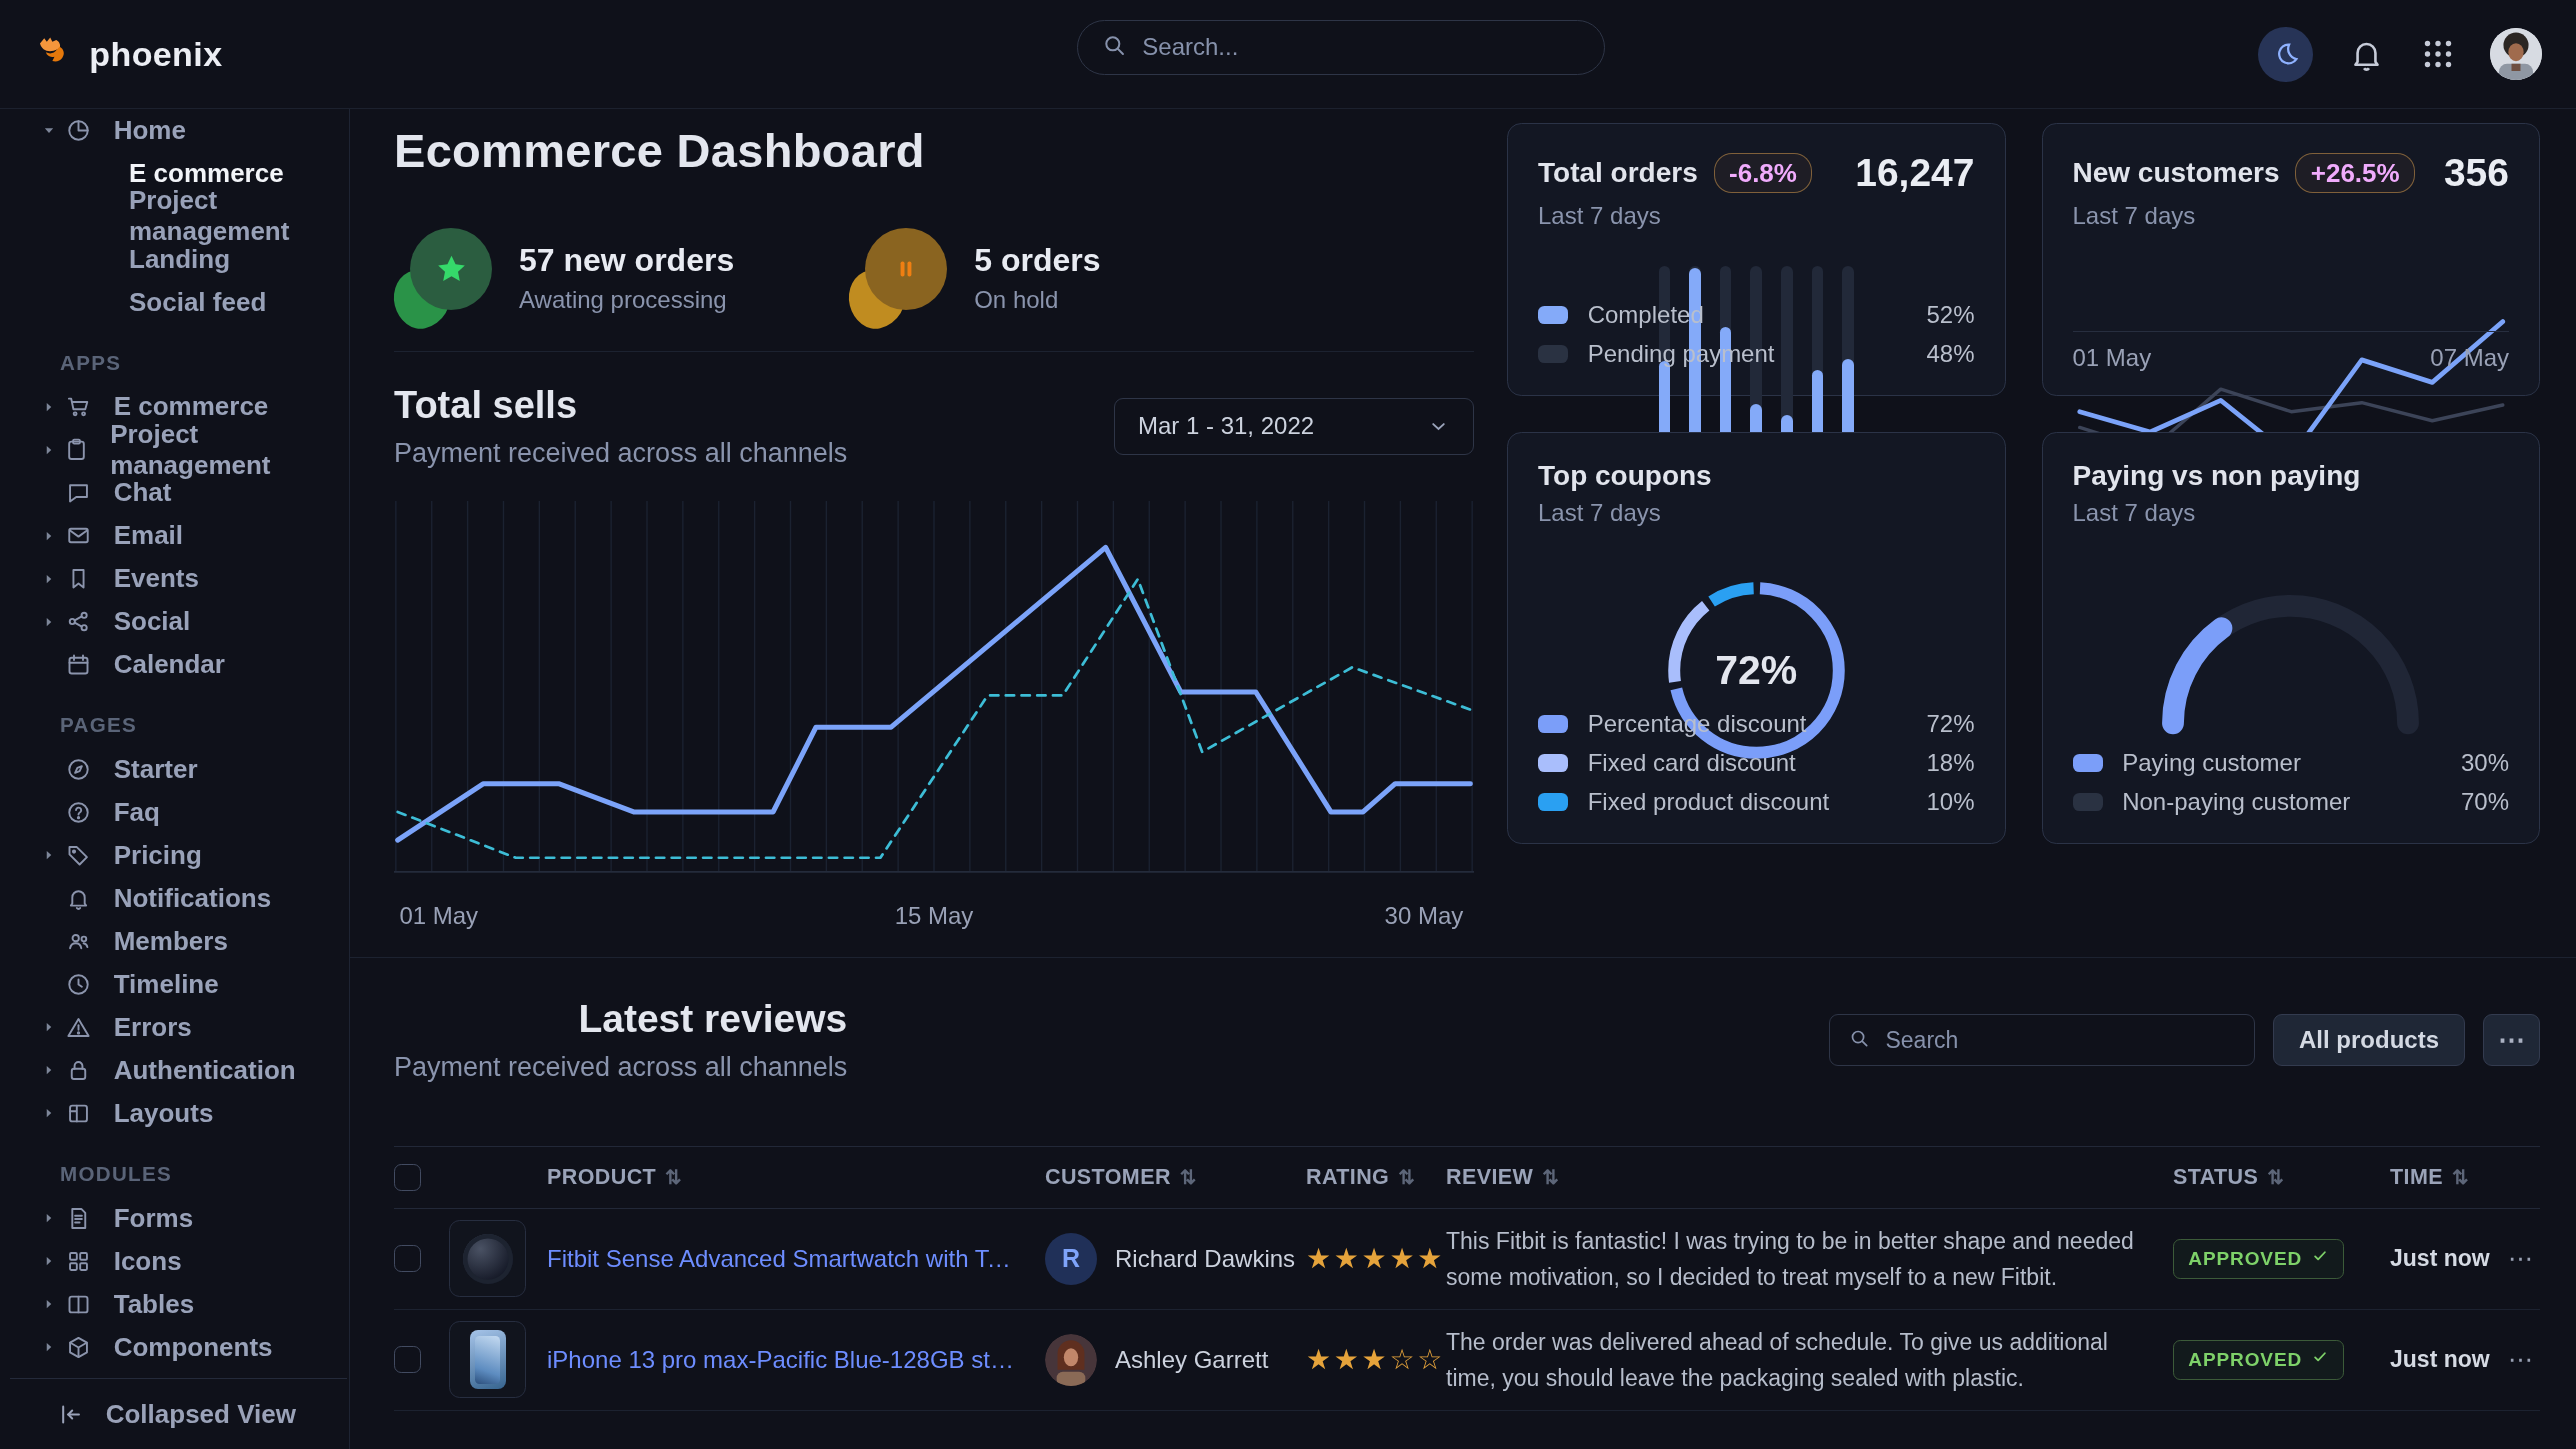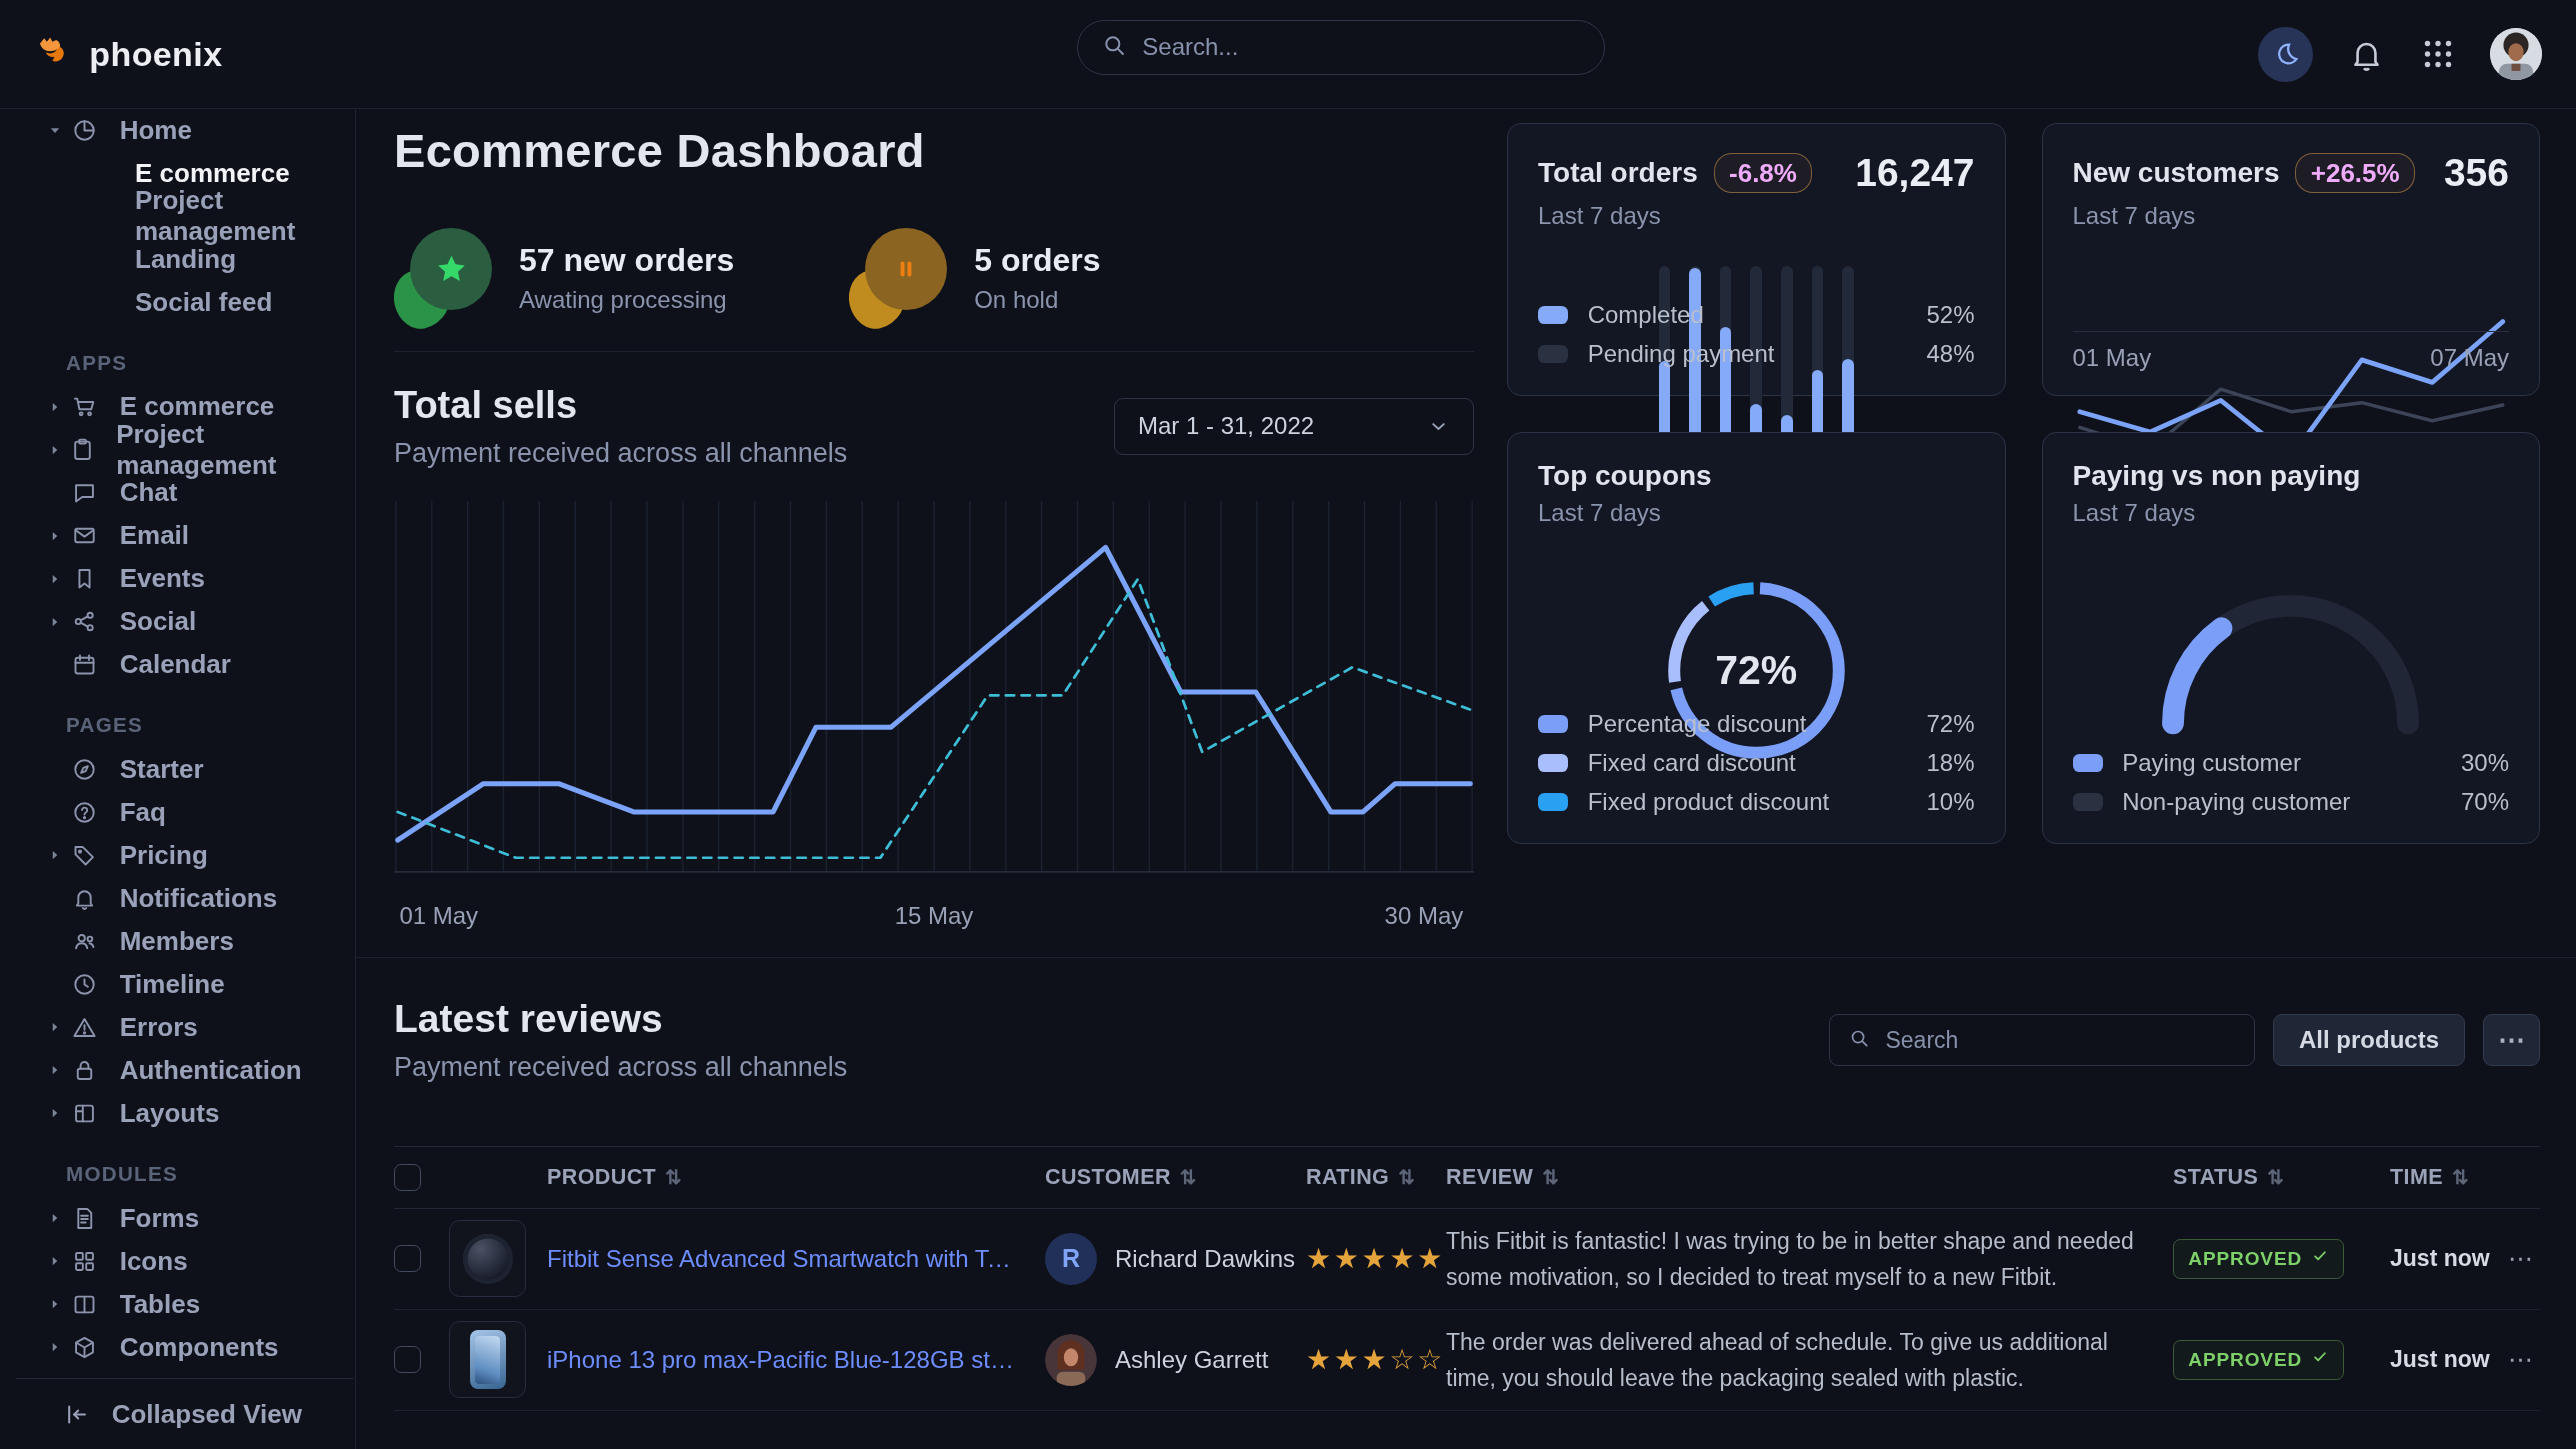--- a/index.html
+++ b/index.html
@@ -16,21 +16,21 @@
   .nav-search{position:absolute;left:1077px;top:19.7px;width:528px;height:55px;border:1.8px solid #2e3547;
               border-radius:29.5px;display:flex;align-items:center;padding:0 23px;box-sizing:border-box;gap:14.3px;color:#8691ab;}
   .nav-search .ph{font-size:24px;color:#8691ab;}
   .nav-right{margin-left:auto;display:flex;align-items:center;gap:34px;}
   .theme-toggle{width:55px;height:55px;border-radius:50%;background:#273457;border:none;display:flex;
                 align-items:center;justify-content:center;color:#8fb2ff;cursor:pointer;padding:0;}
   .nav-ic{background:none;border:none;padding:0;color:#c6cbd8;cursor:pointer;display:flex;align-items:center;}
   .nav-avatar{width:52px;height:52px;border-radius:50%;overflow:hidden;cursor:pointer;background:#d7dbe2;}
 
   
-  .sidebar{position:absolute;top:96px;left:16px;bottom:0;width:340px;box-sizing:border-box;
+  .sidebar{position:absolute;top:96px;left:10px;bottom:0;width:340px;box-sizing:border-box;
            border-right:1.8px solid #1e2433;padding-top:12.5px;background:#0f111a;z-index:4;}
   .s-item{height:43px;display:flex;align-items:center;padding-left:30px;cursor:pointer;}
   .s-caret{width:25px;color:#7d8699;display:flex;align-items:center;}
   .s-icon{width:29px;margin-right:19.7px;color:#8b94ac;display:flex;align-items:center;}
   .s-label{font-size:26px;font-weight:600;color:#99a2b9;}
   .s-child{height:43px;display:flex;align-items:center;padding-left:119px;font-size:26px;font-weight:600;
            color:#98a1b8;cursor:pointer;}
   .s-child.active{color:#f2f4f8;font-weight:700;}
   .s-section{margin:27px 0 10.7px;padding-left:50px;font-size:20.6px;font-weight:700;letter-spacing:1.3px;color:#5a6478;}
   .sidebar-footer{position:absolute;left:0;right:1.8px;bottom:0;height:70px;border-top:1.8px solid #242a3a;
@@ -702,21 +702,21 @@
             </div>
         </div>
       </section>
     </div>
 
     <hr class="wide-divider">
 
     <section class="reviews">
       <div class="reviews-head">
         <div>
-          <h2 class="sec-title" style="font-size:39px;">Latest reviews</h2>
+          <h2 class="sec-title" style="font-size:39px;text-align:right;">Latest reviews</h2>
           <p class="subtitle2">Payment received across all channels</p>
         </div>
         <div class="rev-controls">
           <div class="search-box">
             <span>
               <svg width="23" height="23" viewBox="0 0 24 24" fill="none" stroke="currentColor" stroke-width="1.8" stroke-linecap="round">
                 <circle cx="10.5" cy="10.5" r="5.8"></circle>
                   <path d="M15 15l4.5 4.5"></path>
                 </svg>
             </span>

